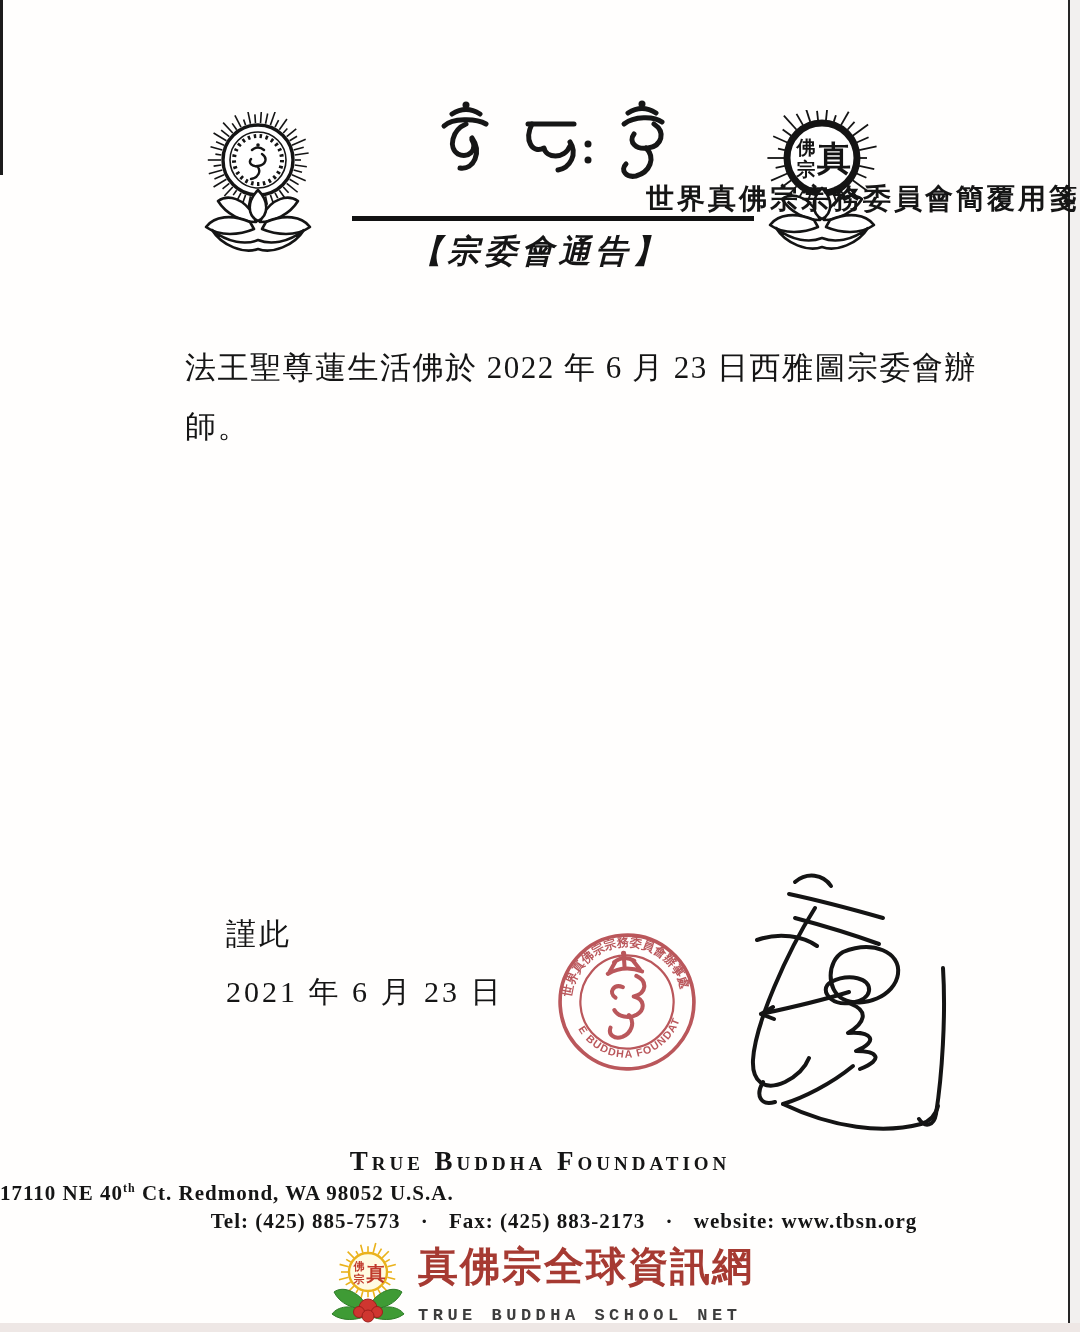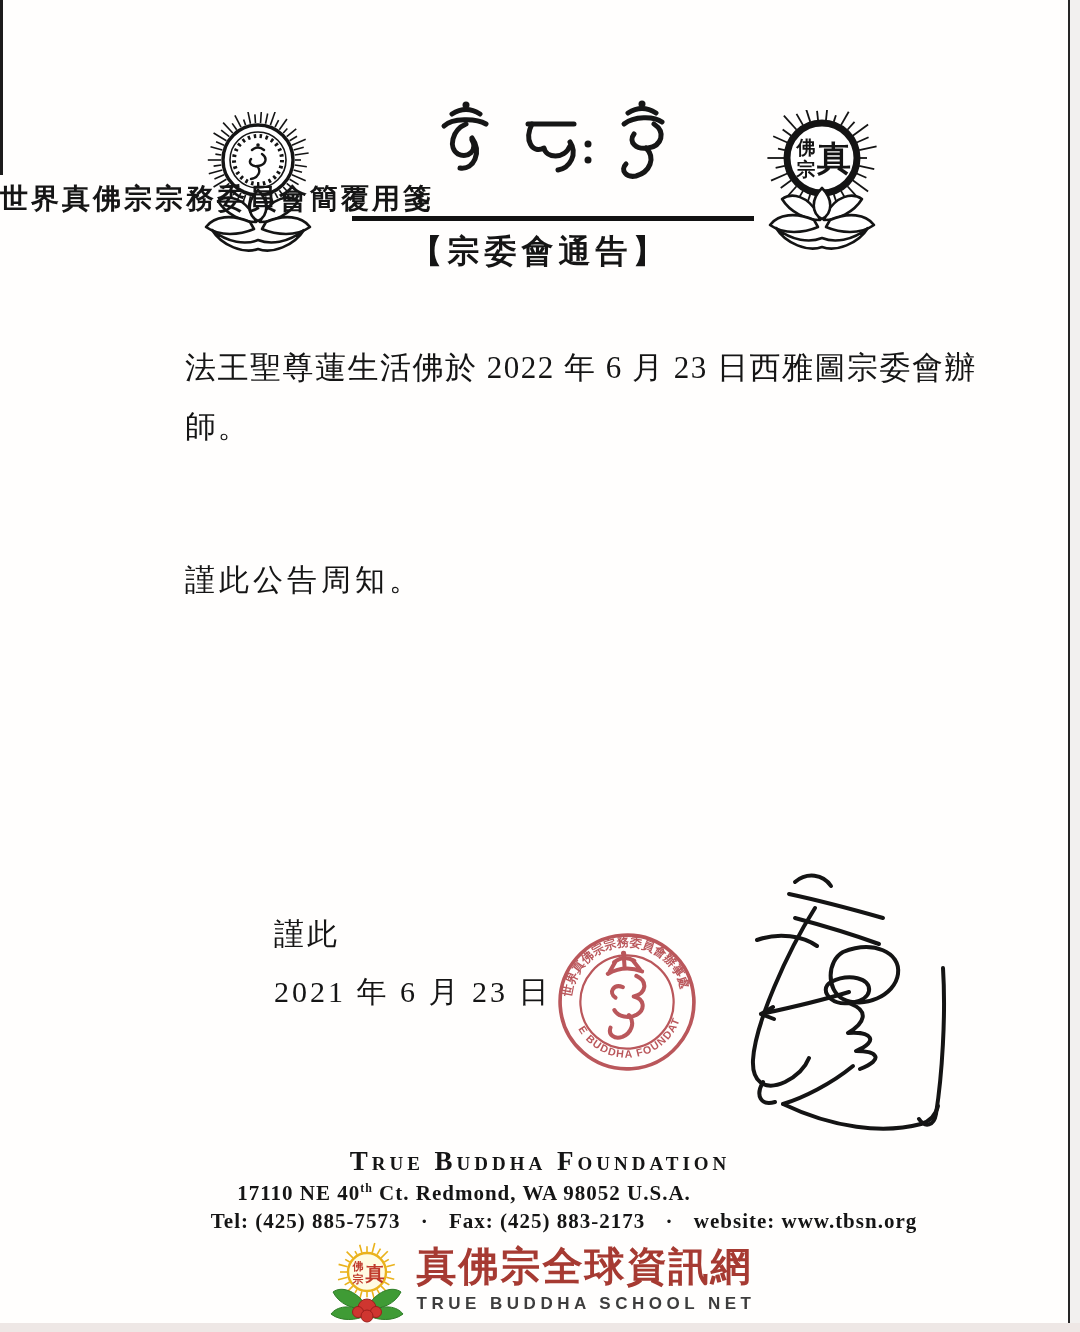--- a/index.html
+++ b/index.html
@@ -14,75 +14,75 @@
   .edge-left-mark  { left:0; top:0; width:3px; height:175px; background:#1c1c1c; }
   .edge-right-line { left:1068px; top:0; width:2px; height:1332px; background:#262626; }
   .edge-right-strip{ left:1070px; top:0; width:10px; height:1332px; background:#f2f0ef; }
   .edge-bottom-strip{ left:0; top:1323px; width:1080px; height:9px; background:#eee7e5; }
 
   
   .seed-syllables { position:absolute; left:428px; top:96px; }
   .emblem-left  { position:absolute; left:196px; top:112px; }
   .emblem-right { position:absolute; left:760px; top:110px; }
   .letterhead-title {
-    position:absolute; left:0; top:180px; width:1080px; text-align:left;
+    position:absolute; left:0; top:180px; width:1080px; text-align:right;
     font-size:28px; font-weight:bold; letter-spacing:3px;
   }
   .title-underline {
     position:absolute; left:352px; top:216px; width:402px; height:5px; background:#121212;
   }
   .notice-type {
     position:absolute; left:0; top:230px; width:1080px; text-align:center;
-    font-size:32px; font-weight:bold; letter-spacing:5px;
+    font-size:32px; font-weight:bold; letter-spacing:5px;font-style:italic;
   }
 
   
   .body-paragraph { position:absolute; left:185px; top:338px; width:720px; }
   .body-line { font-size:31px; line-height:59px; letter-spacing:1.5px; white-space:nowrap; }
   .closing-note {
     position:absolute; left:185px; top:560px; font-size:30px; letter-spacing:4px;
   }
 
   
-  .signoff { position:absolute; left:226px; top:905px;margin-left:48px; }
+  .signoff { position:absolute; left:226px; top:905px; }
   .signoff div { font-size:30px; line-height:58px; letter-spacing:3px; white-space:nowrap; }
   .signoff .org { letter-spacing:6px; }
 
   .seal { position:absolute; left:553px; top:928px; transform:rotate(-4deg); opacity:.92; }
   .signature { position:absolute; left:703px; top:856px; }
 
   
   .footer-org {
     position:absolute; left:0; top:1146px; width:1080px; text-align:center;
     font-variant:small-caps; font-weight:bold; font-size:27px; letter-spacing:4px;
   }
   .footer-address {
-    position:absolute; left:0; top:1181px; width:928px; text-align:center;
+    position:absolute; left:0; top:1181px; width:928px; 
     font-weight:bold; font-size:21px; letter-spacing:1px;
   }
   .footer-address sup { font-size:12px; }
   .footer-contact {
     position:absolute; left:0; top:1209px; width:1080px; text-align:center;
     font-weight:bold; font-size:21px; letter-spacing:1px;margin-left:24px;
   }
   .footer-contact .sep { display:inline-block; margin:0 14px; }
 
   
   .brand-block {
     position:absolute; left:0; top:1242px; width:1080px;
     display:flex; justify-content:center; align-items:flex-start; gap:8px;
   }
   .brand-text { display:flex; flex-direction:column; align-items:flex-start; }
   .brand-calligraphy {
     font-size:40px; font-weight:bold; color:#a63a32; letter-spacing:2px;
     line-height:50px; white-space:nowrap;
   }
   .brand-english {
-    font-family:Liberation Sans, sans-serif;
-    font-size:17px; font-weight:bold; color:#3d3d3d; letter-spacing:4.5px; margin-top:2px;
+    font-family:Liberation Mono, monospace;
+    font-size:17px; font-weight:bold; color:#3d3d3d; letter-spacing:4.5px; margin-top:14px;
   }
   svg { display:block; }
 </style>
 </head>
 <body>
 
 <div class="page">
 
   <div class="artifact edge-left-mark"></div>
   <div class="artifact edge-right-strip"></div>
@@ -224,21 +224,20 @@
   </svg>
 
   <div class="letterhead-title">世界真佛宗宗務委員會簡覆用箋</div>
   <div class="title-underline"></div>
   <div class="notice-type">【宗委會通告】</div>
 
   <div class="body-paragraph">
     <div class="body-line">法王聖尊蓮生活佛於 2022 年 6 月 23 日西雅圖宗委會辦</div>
     <div class="body-line">師。</div>
   </div>
-  <div class="closing-note">謹此公告周知。</div>
 
   <div class="signoff">
     <div>謹此</div>
     <div>2021 年 6 月 23 日</div>
   </div>
 
   <svg class="seal" width="148" height="148" viewBox="0 0 146 146">
     <circle cx="73" cy="73" r="66" fill="none" stroke="#b5494e" stroke-width="3.6"></circle>
     <circle cx="73" cy="73" r="46" fill="none" stroke="#b5494e" stroke-width="2.2"></circle>
     <path id="sealTopArc" d="M 18.2 68.2 A 55 55 0 0 1 127.8 68.2" fill="none"></path>

